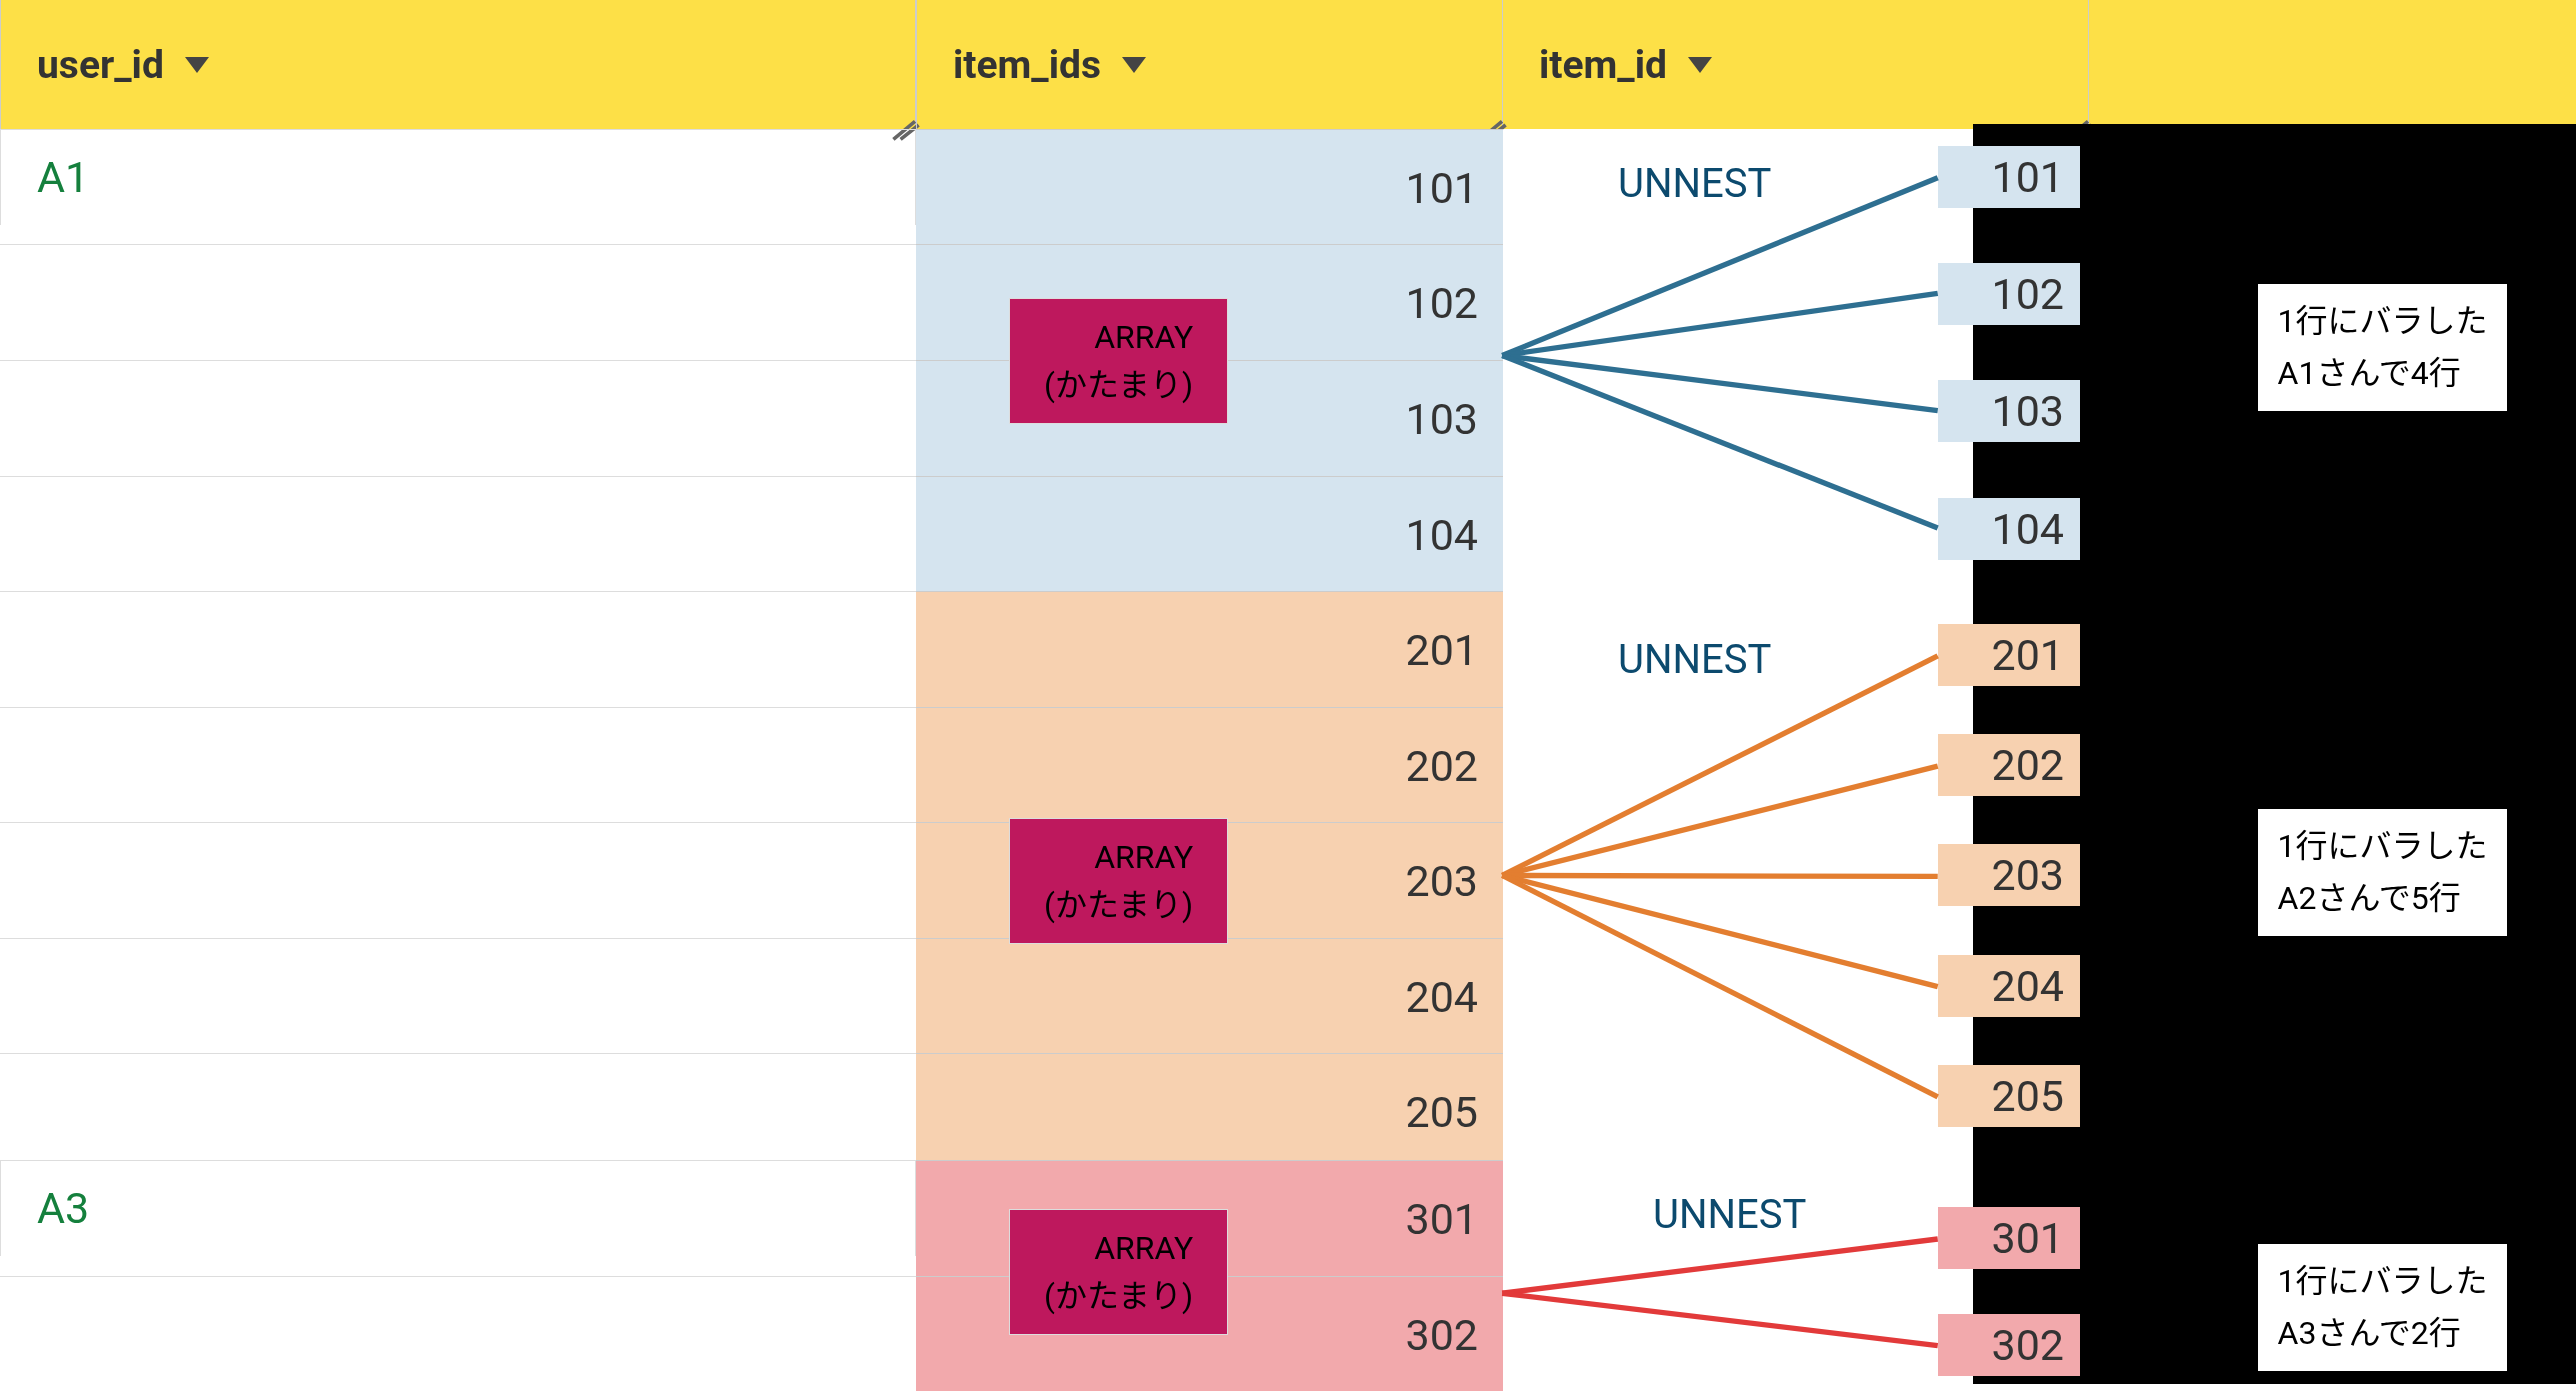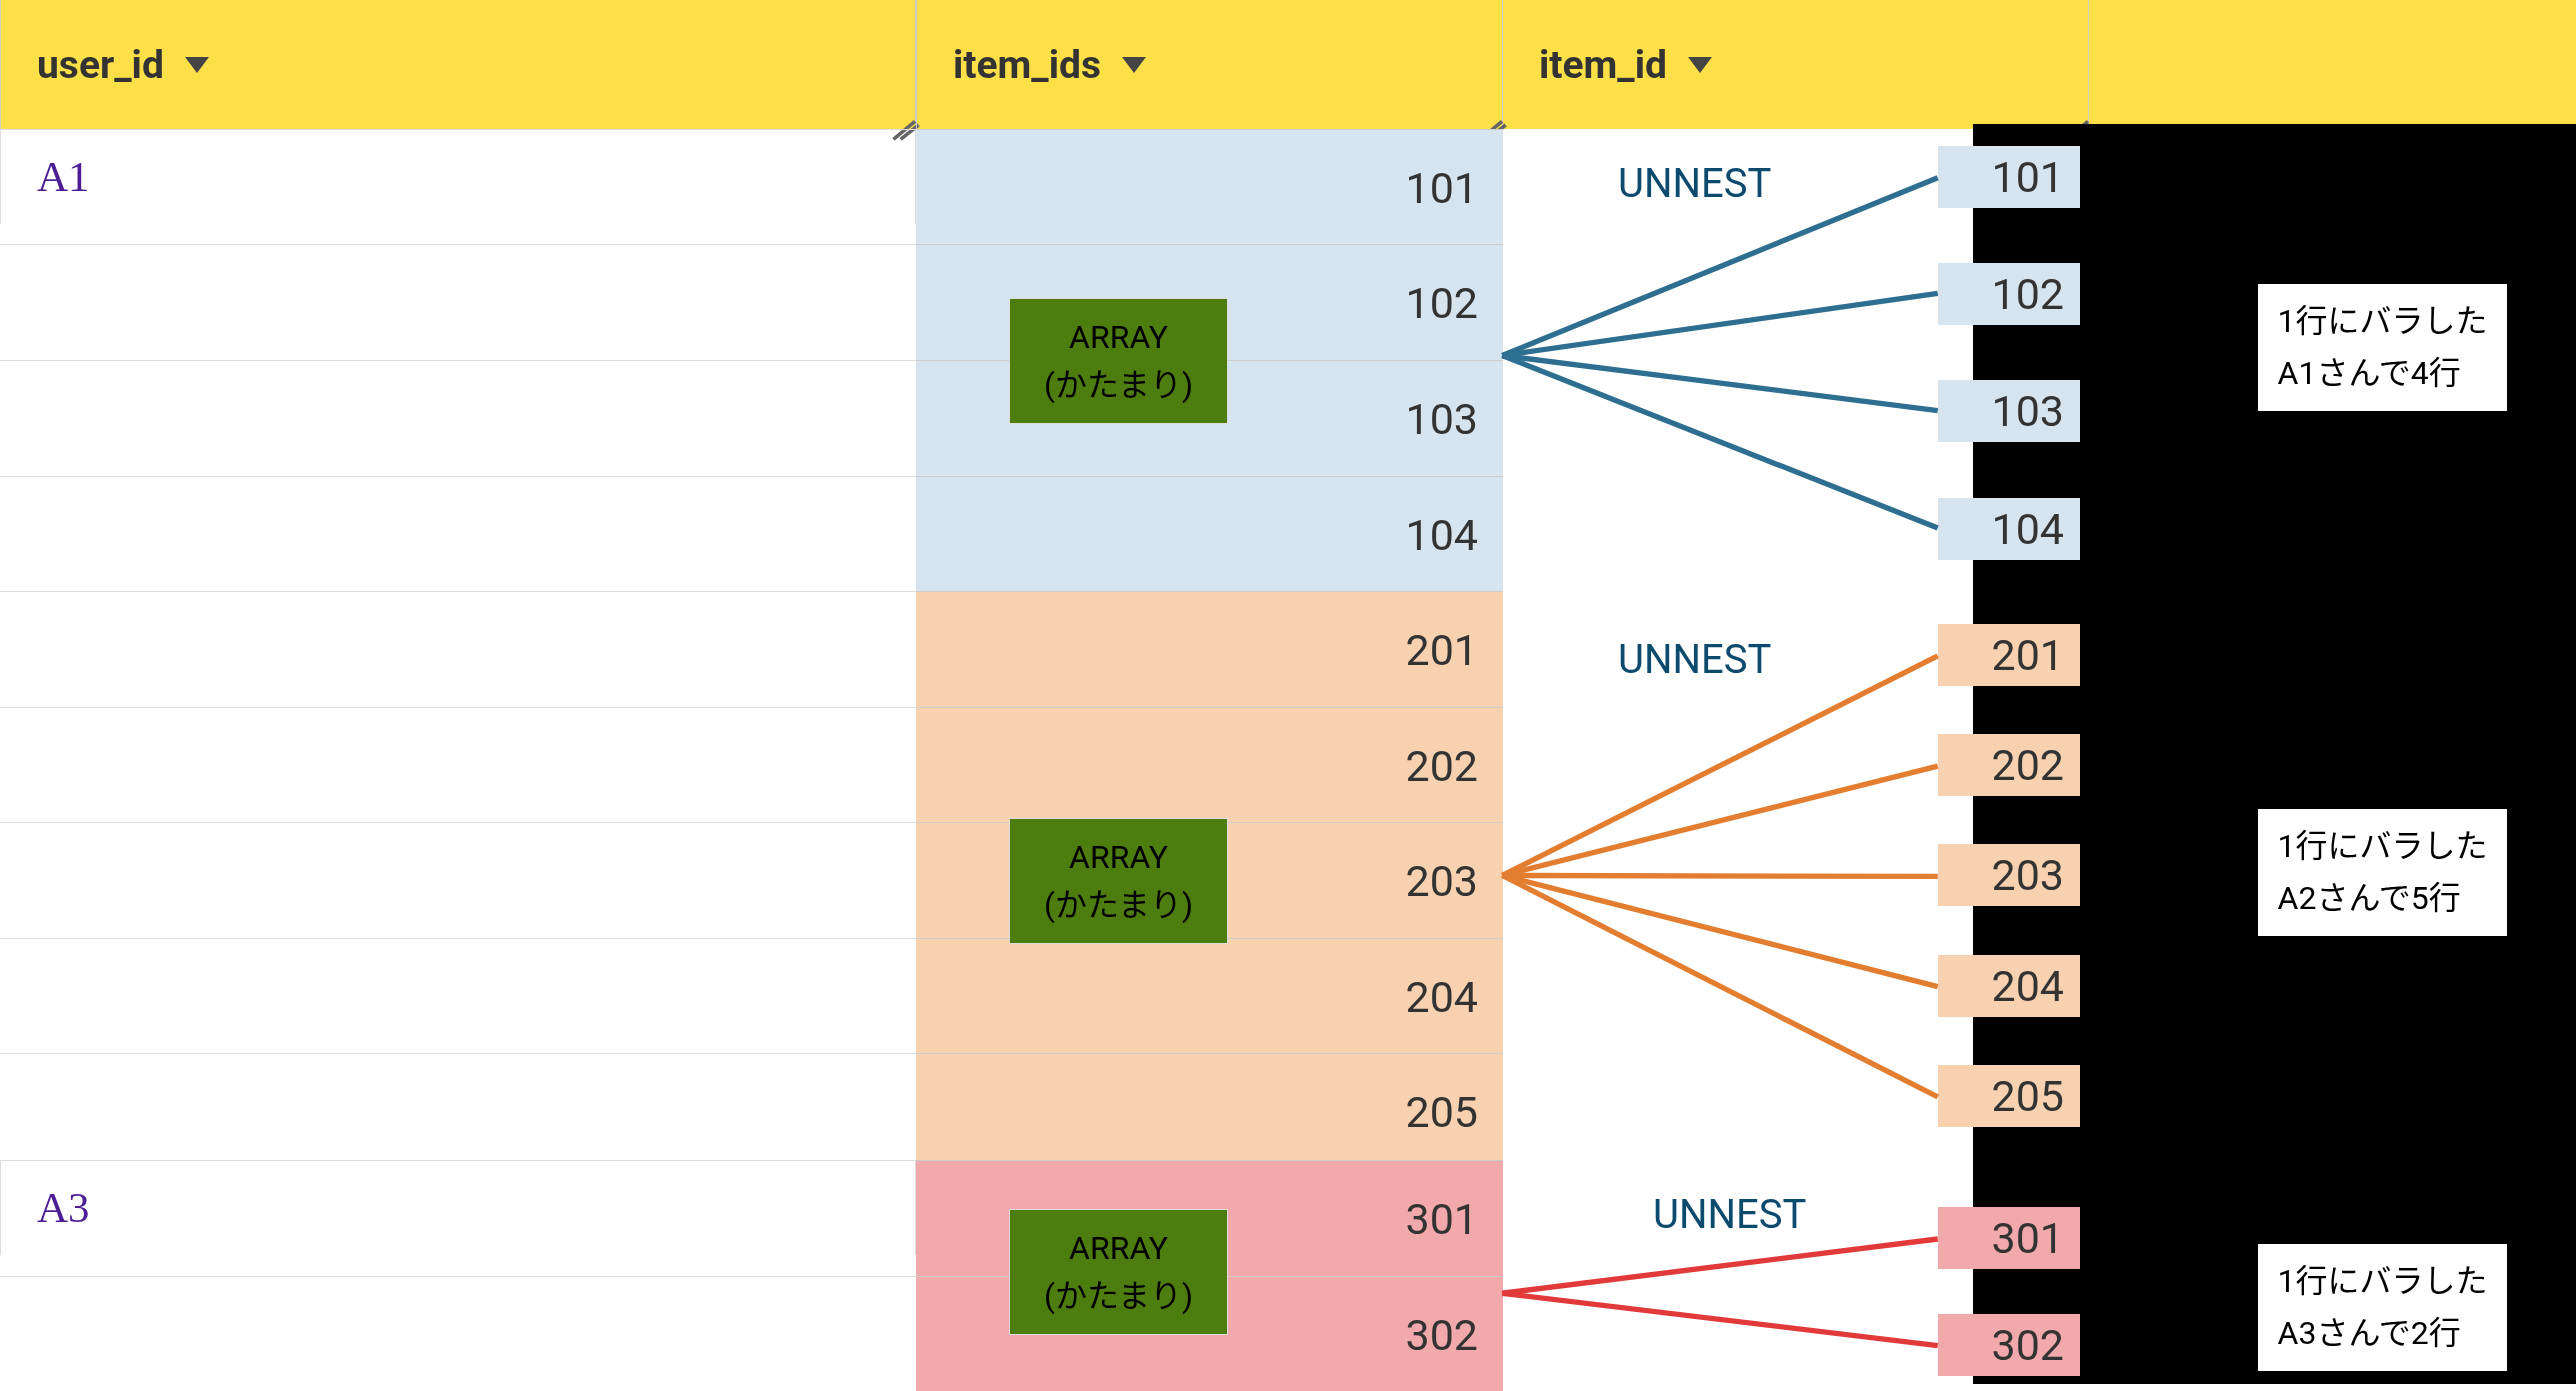--- a/index.html
+++ b/index.html
@@ -17,30 +17,30 @@
   .resize-handle { position: absolute; right: -9px; bottom: -5.3px; width: 36px; height: 27px; }
   .resize-handle svg { width: 100%; height: 100%; }
 
   .hcol1 { left: 0; width: 916px; }
   .hcol2 { left: 916px; width: 587px; }
   .hcol3 { left: 1502px; width: 587px; }
   .bg-strip { position: absolute; top: 0; left: 2089px; right: 0; height: 62px; background: #eee; }
   .black-panel { position: absolute; top: 124px; left: 1973px; width: 604px; height: 1260px; background: #000; }
 
   .gridline { position: absolute; left: 0; width: 1502px; height: 0; border-top: 1.8px solid #ddd; }
-  .uidcell { position: absolute; left: 0; width: 916px; padding: 23px 36px; font-size: 43px; color: #4c1d95; border-left: 1.8px solid #ddd; border-right: 1.8px solid #ddd; font-family: Liberation Serif, serif; }
+  .uidcell { position: absolute; left: 0; width: 916px; padding: 23px 36px; font-size: 43px; color: #15803d; border-left: 1.8px solid #ddd; border-right: 1.8px solid #ddd; }
 
   .arraybg { position: absolute; left: 916px; width: 587px; }
   .bg-blue { background: #d5e4ef; }
   .bg-orange { background: #f7d1b0; }
   .bg-red { background: #f2a9ac; }
 
   .arraycell { position: absolute; left: 916px; width: 587px; height: 116px; border-top: 1.8px solid #ccc; display: flex; align-items: center; justify-content: flex-end; padding-right: 25px; font-size: 43px; color: #333; }
 
-  .array-label { position: absolute; background: #4d7c0f; border: 0.9px solid #ddd; padding: 14.2px 34px; font-size: 32px; text-align: center; line-height: 1.5; }
+  .array-label { position: absolute; background: #be185d; border: 0.9px solid #ddd; padding: 14.2px 34px; font-size: 32px; text-align: right; line-height: 1.5; }
 
   .chip { position: absolute; width: 142px; height: 62px; display: flex; align-items: center; justify-content: flex-end; padding-right: 16px; font-size: 43px; color: #333; }
   .chip-blue { background: #d5e4ef; }
   .chip-orange { background: #f7d1b0; }
   .chip-red { background: #f2a9ac; }
 
   .word { position: absolute; font-size: 40px; color: #0c4a6e; }
 
   .bracket { position: absolute; border: 5.3px solid #000; border-left: none; border-radius: 0 25px 25px 0; }
   .callout { position: absolute; background: #fff; padding: 12.4px 19.6px; font-size: 32px; line-height: 1.6; }

